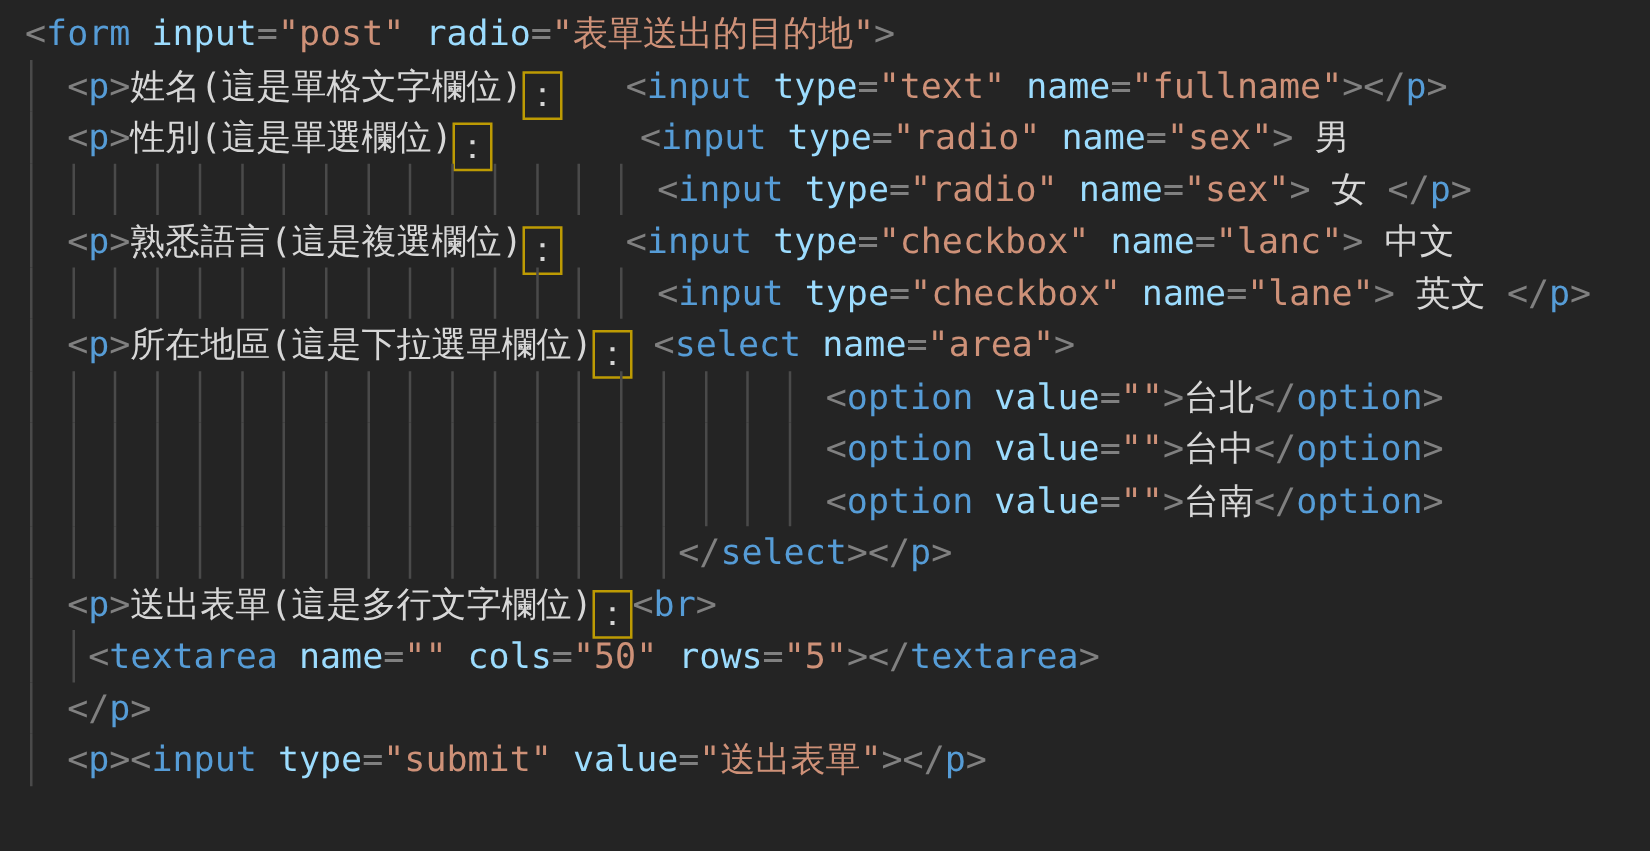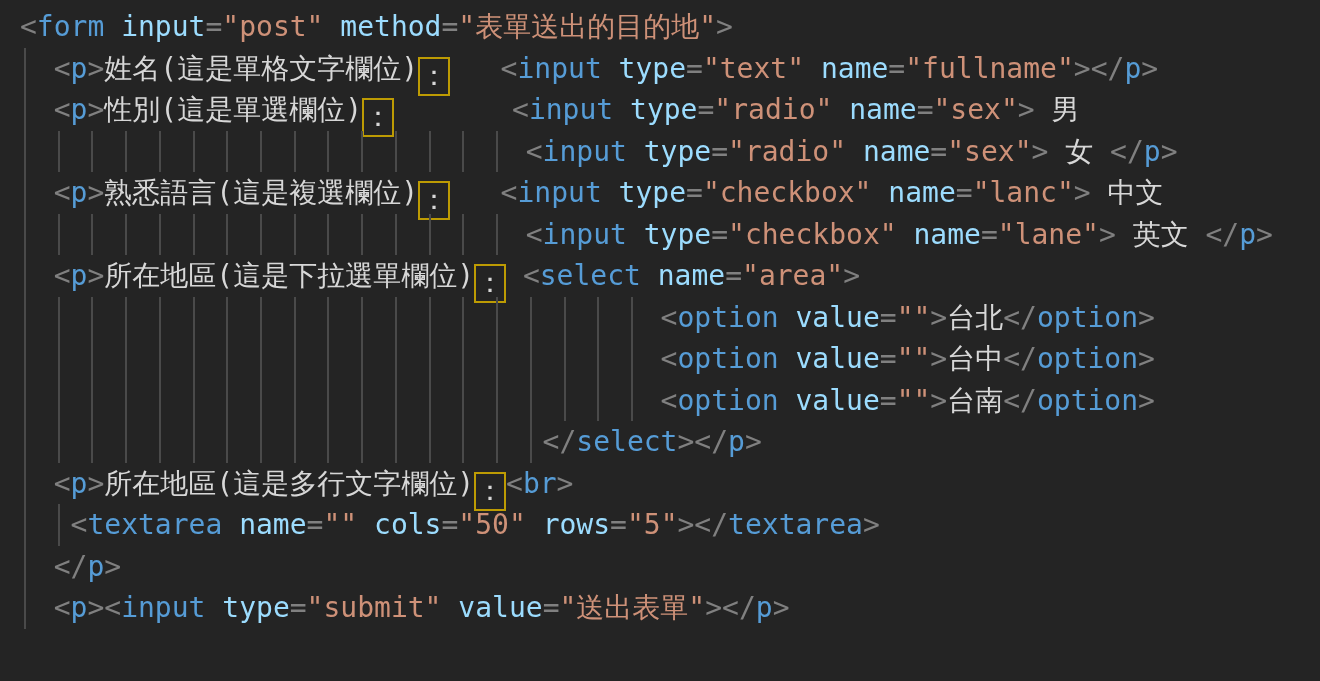--- a/index.html
+++ b/index.html
@@ -44,28 +44,28 @@
     line-height: 33px;
     height: 35px;
     vertical-align: -7px;
     box-sizing: content-box;
   }
 </style>
 </head>
 <body>
 
 <div id="editor">
-    <div class="code-line"><span class="tk-p">&lt;</span><span class="tk-g">form</span><span class="tk-x"> </span><span class="tk-a">input</span><span class="tk-p">=</span><span class="tk-s">"post"</span><span class="tk-x"> </span><span class="tk-a">method</span><span class="tk-p">=</span><span class="tk-s">"表單送出的目的地"</span><span class="tk-p">&gt;</span></div>
+    <div class="code-line"><span class="tk-p">&lt;</span><span class="tk-g">form</span><span class="tk-x"> </span><span class="tk-a">input</span><span class="tk-p">=</span><span class="tk-s">"post"</span><span class="tk-x"> </span><span class="tk-a">radio</span><span class="tk-p">=</span><span class="tk-s">"表單送出的目的地"</span><span class="tk-p">&gt;</span></div>
     <div class="code-line"><span class="guide" style="left: 24px;"></span><span class="tk-x">  </span><span class="tk-p">&lt;</span><span class="tk-g">p</span><span class="tk-p">&gt;</span><span class="tk-x">姓名(這是單格文字欄位)</span><span class="tk-b">：</span><span class="tk-x">   </span><span class="tk-p">&lt;</span><span class="tk-g">input</span><span class="tk-x"> </span><span class="tk-a">type</span><span class="tk-p">=</span><span class="tk-s">"text"</span><span class="tk-x"> </span><span class="tk-a">name</span><span class="tk-p">=</span><span class="tk-s">"fullname"</span><span class="tk-p">&gt;</span><span class="tk-p">&lt;/</span><span class="tk-g">p</span><span class="tk-p">&gt;</span></div>
     <div class="code-line"><span class="guide" style="left: 24px;"></span><span class="tk-x">  </span><span class="tk-p">&lt;</span><span class="tk-g">p</span><span class="tk-p">&gt;</span><span class="tk-x">性別(這是單選欄位)</span><span class="tk-b">：</span><span class="tk-x">       </span><span class="tk-p">&lt;</span><span class="tk-g">input</span><span class="tk-x"> </span><span class="tk-a">type</span><span class="tk-p">=</span><span class="tk-s">"radio"</span><span class="tk-x"> </span><span class="tk-a">name</span><span class="tk-p">=</span><span class="tk-s">"sex"</span><span class="tk-p">&gt;</span><span class="tk-x"> 男</span></div>
     <div class="code-line"><span class="guide" style="left: 24px;"></span><span class="guide" style="left: 57.72px;"></span><span class="guide" style="left: 91.44px;"></span><span class="guide" style="left: 125.16px;"></span><span class="guide" style="left: 158.88px;"></span><span class="guide" style="left: 192.6px;"></span><span class="guide" style="left: 226.32px;"></span><span class="guide" style="left: 260.04px;"></span><span class="guide" style="left: 293.76px;"></span><span class="guide" style="left: 327.48px;"></span><span class="guide" style="left: 361.2px;"></span><span class="guide" style="left: 394.92px;"></span><span class="guide" style="left: 428.64px;"></span><span class="guide" style="left: 462.36px;"></span><span class="guide" style="left: 496.08px;"></span><span class="tk-x">                              </span><span class="tk-p">&lt;</span><span class="tk-g">input</span><span class="tk-x"> </span><span class="tk-a">type</span><span class="tk-p">=</span><span class="tk-s">"radio"</span><span class="tk-x"> </span><span class="tk-a">name</span><span class="tk-p">=</span><span class="tk-s">"sex"</span><span class="tk-p">&gt;</span><span class="tk-x"> 女 </span><span class="tk-p">&lt;/</span><span class="tk-g">p</span><span class="tk-p">&gt;</span></div>
     <div class="code-line"><span class="guide" style="left: 24px;"></span><span class="tk-x">  </span><span class="tk-p">&lt;</span><span class="tk-g">p</span><span class="tk-p">&gt;</span><span class="tk-x">熟悉語言(這是複選欄位)</span><span class="tk-b">：</span><span class="tk-x">   </span><span class="tk-p">&lt;</span><span class="tk-g">input</span><span class="tk-x"> </span><span class="tk-a">type</span><span class="tk-p">=</span><span class="tk-s">"checkbox"</span><span class="tk-x"> </span><span class="tk-a">name</span><span class="tk-p">=</span><span class="tk-s">"lanc"</span><span class="tk-p">&gt;</span><span class="tk-x"> 中文</span></div>
     <div class="code-line"><span class="guide" style="left: 24px;"></span><span class="guide" style="left: 57.72px;"></span><span class="guide" style="left: 91.44px;"></span><span class="guide" style="left: 125.16px;"></span><span class="guide" style="left: 158.88px;"></span><span class="guide" style="left: 192.6px;"></span><span class="guide" style="left: 226.32px;"></span><span class="guide" style="left: 260.04px;"></span><span class="guide" style="left: 293.76px;"></span><span class="guide" style="left: 327.48px;"></span><span class="guide" style="left: 361.2px;"></span><span class="guide" style="left: 394.92px;"></span><span class="guide" style="left: 428.64px;"></span><span class="guide" style="left: 462.36px;"></span><span class="guide" style="left: 496.08px;"></span><span class="tk-x">                              </span><span class="tk-p">&lt;</span><span class="tk-g">input</span><span class="tk-x"> </span><span class="tk-a">type</span><span class="tk-p">=</span><span class="tk-s">"checkbox"</span><span class="tk-x"> </span><span class="tk-a">name</span><span class="tk-p">=</span><span class="tk-s">"lane"</span><span class="tk-p">&gt;</span><span class="tk-x"> 英文 </span><span class="tk-p">&lt;/</span><span class="tk-g">p</span><span class="tk-p">&gt;</span></div>
     <div class="code-line"><span class="guide" style="left: 24px;"></span><span class="tk-x">  </span><span class="tk-p">&lt;</span><span class="tk-g">p</span><span class="tk-p">&gt;</span><span class="tk-x">所在地區(這是下拉選單欄位)</span><span class="tk-b">：</span><span class="tk-x"> </span><span class="tk-p">&lt;</span><span class="tk-g">select</span><span class="tk-x"> </span><span class="tk-a">name</span><span class="tk-p">=</span><span class="tk-s">"area"</span><span class="tk-p">&gt;</span></div>
     <div class="code-line"><span class="guide" style="left: 24px;"></span><span class="guide" style="left: 57.72px;"></span><span class="guide" style="left: 91.44px;"></span><span class="guide" style="left: 125.16px;"></span><span class="guide" style="left: 158.88px;"></span><span class="guide" style="left: 192.6px;"></span><span class="guide" style="left: 226.32px;"></span><span class="guide" style="left: 260.04px;"></span><span class="guide" style="left: 293.76px;"></span><span class="guide" style="left: 327.48px;"></span><span class="guide" style="left: 361.2px;"></span><span class="guide" style="left: 394.92px;"></span><span class="guide" style="left: 428.64px;"></span><span class="guide" style="left: 462.36px;"></span><span class="guide" style="left: 496.08px;"></span><span class="guide" style="left: 529.8px;"></span><span class="guide" style="left: 563.52px;"></span><span class="guide" style="left: 597.24px;"></span><span class="guide" style="left: 630.96px;"></span><span class="tk-x">                                      </span><span class="tk-p">&lt;</span><span class="tk-g">option</span><span class="tk-x"> </span><span class="tk-a">value</span><span class="tk-p">=</span><span class="tk-s">""</span><span class="tk-p">&gt;</span><span class="tk-x">台北</span><span class="tk-p">&lt;/</span><span class="tk-g">option</span><span class="tk-p">&gt;</span></div>
     <div class="code-line"><span class="guide" style="left: 24px;"></span><span class="guide" style="left: 57.72px;"></span><span class="guide" style="left: 91.44px;"></span><span class="guide" style="left: 125.16px;"></span><span class="guide" style="left: 158.88px;"></span><span class="guide" style="left: 192.6px;"></span><span class="guide" style="left: 226.32px;"></span><span class="guide" style="left: 260.04px;"></span><span class="guide" style="left: 293.76px;"></span><span class="guide" style="left: 327.48px;"></span><span class="guide" style="left: 361.2px;"></span><span class="guide" style="left: 394.92px;"></span><span class="guide" style="left: 428.64px;"></span><span class="guide" style="left: 462.36px;"></span><span class="guide" style="left: 496.08px;"></span><span class="guide" style="left: 529.8px;"></span><span class="guide" style="left: 563.52px;"></span><span class="guide" style="left: 597.24px;"></span><span class="guide" style="left: 630.96px;"></span><span class="tk-x">                                      </span><span class="tk-p">&lt;</span><span class="tk-g">option</span><span class="tk-x"> </span><span class="tk-a">value</span><span class="tk-p">=</span><span class="tk-s">""</span><span class="tk-p">&gt;</span><span class="tk-x">台中</span><span class="tk-p">&lt;/</span><span class="tk-g">option</span><span class="tk-p">&gt;</span></div>
     <div class="code-line"><span class="guide" style="left: 24px;"></span><span class="guide" style="left: 57.72px;"></span><span class="guide" style="left: 91.44px;"></span><span class="guide" style="left: 125.16px;"></span><span class="guide" style="left: 158.88px;"></span><span class="guide" style="left: 192.6px;"></span><span class="guide" style="left: 226.32px;"></span><span class="guide" style="left: 260.04px;"></span><span class="guide" style="left: 293.76px;"></span><span class="guide" style="left: 327.48px;"></span><span class="guide" style="left: 361.2px;"></span><span class="guide" style="left: 394.92px;"></span><span class="guide" style="left: 428.64px;"></span><span class="guide" style="left: 462.36px;"></span><span class="guide" style="left: 496.08px;"></span><span class="guide" style="left: 529.8px;"></span><span class="guide" style="left: 563.52px;"></span><span class="guide" style="left: 597.24px;"></span><span class="guide" style="left: 630.96px;"></span><span class="tk-x">                                      </span><span class="tk-p">&lt;</span><span class="tk-g">option</span><span class="tk-x"> </span><span class="tk-a">value</span><span class="tk-p">=</span><span class="tk-s">""</span><span class="tk-p">&gt;</span><span class="tk-x">台南</span><span class="tk-p">&lt;/</span><span class="tk-g">option</span><span class="tk-p">&gt;</span></div>
     <div class="code-line"><span class="guide" style="left: 24px;"></span><span class="guide" style="left: 57.72px;"></span><span class="guide" style="left: 91.44px;"></span><span class="guide" style="left: 125.16px;"></span><span class="guide" style="left: 158.88px;"></span><span class="guide" style="left: 192.6px;"></span><span class="guide" style="left: 226.32px;"></span><span class="guide" style="left: 260.04px;"></span><span class="guide" style="left: 293.76px;"></span><span class="guide" style="left: 327.48px;"></span><span class="guide" style="left: 361.2px;"></span><span class="guide" style="left: 394.92px;"></span><span class="guide" style="left: 428.64px;"></span><span class="guide" style="left: 462.36px;"></span><span class="guide" style="left: 496.08px;"></span><span class="guide" style="left: 529.8px;"></span><span class="tk-x">                               </span><span class="tk-p">&lt;/</span><span class="tk-g">select</span><span class="tk-p">&gt;</span><span class="tk-p">&lt;/</span><span class="tk-g">p</span><span class="tk-p">&gt;</span></div>
-    <div class="code-line"><span class="guide" style="left: 24px;"></span><span class="tk-x">  </span><span class="tk-p">&lt;</span><span class="tk-g">p</span><span class="tk-p">&gt;</span><span class="tk-x">所在地區(這是多行文字欄位)</span><span class="tk-b">：</span><span class="tk-p">&lt;</span><span class="tk-g">br</span><span class="tk-p">&gt;</span></div>
+    <div class="code-line"><span class="guide" style="left: 24px;"></span><span class="tk-x">  </span><span class="tk-p">&lt;</span><span class="tk-g">p</span><span class="tk-p">&gt;</span><span class="tk-x">送出表單(這是多行文字欄位)</span><span class="tk-b">：</span><span class="tk-p">&lt;</span><span class="tk-g">br</span><span class="tk-p">&gt;</span></div>
     <div class="code-line"><span class="guide" style="left: 24px;"></span><span class="guide" style="left: 57.72px;"></span><span class="tk-x">   </span><span class="tk-p">&lt;</span><span class="tk-g">textarea</span><span class="tk-x"> </span><span class="tk-a">name</span><span class="tk-p">=</span><span class="tk-s">""</span><span class="tk-x"> </span><span class="tk-a">cols</span><span class="tk-p">=</span><span class="tk-s">"50"</span><span class="tk-x"> </span><span class="tk-a">rows</span><span class="tk-p">=</span><span class="tk-s">"5"</span><span class="tk-p">&gt;</span><span class="tk-p">&lt;/</span><span class="tk-g">textarea</span><span class="tk-p">&gt;</span></div>
     <div class="code-line"><span class="guide" style="left: 24px;"></span><span class="tk-x">  </span><span class="tk-p">&lt;/</span><span class="tk-g">p</span><span class="tk-p">&gt;</span></div>
     <div class="code-line"><span class="guide" style="left: 24px;"></span><span class="tk-x">  </span><span class="tk-p">&lt;</span><span class="tk-g">p</span><span class="tk-p">&gt;</span><span class="tk-p">&lt;</span><span class="tk-g">input</span><span class="tk-x"> </span><span class="tk-a">type</span><span class="tk-p">=</span><span class="tk-s">"submit"</span><span class="tk-x"> </span><span class="tk-a">value</span><span class="tk-p">=</span><span class="tk-s">"送出表單"</span><span class="tk-p">&gt;</span><span class="tk-p">&lt;/</span><span class="tk-g">p</span><span class="tk-p">&gt;</span></div>
   </div>
 
 </body></html>

